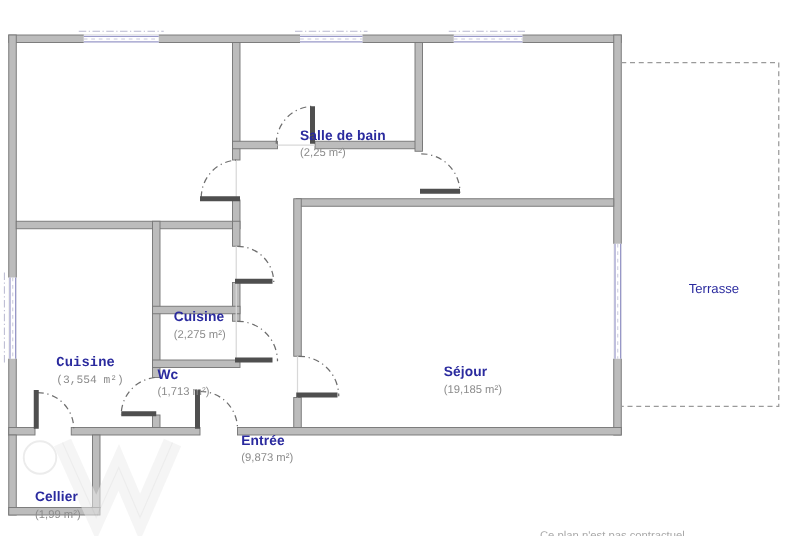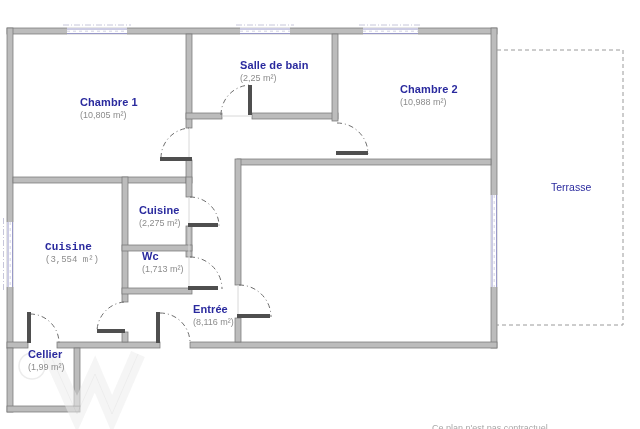--- a/index.html
+++ b/index.html
@@ -1,21 +1,21 @@
 <!DOCTYPE html>
 <html><head>
 <meta charset="utf-8">
 <style>
   html,body{margin:0;padding:0;background:#ffffff;}
   .stage{
     position:relative;width:640px;height:429px;background:#ffffff;
     overflow:hidden;font-family:"Liberation Sans",sans-serif;
   }
   .plan-svg{position:absolute;left:0;top:0;}
-  .room-label{position:absolute;white-space:nowrap;line-height:12px;}
+  .room-label{position:absolute;white-space:nowrap;line-height:12px;margin-top:44px;}
   .room-name{font-size:11px;font-weight:bold;color:#2a2a9e;letter-spacing:0.1px;}
   .room-area{font-size:9px;color:#8c8c8c;margin-top:1px;}
   .outdoor-name{font-size:10.5px;font-weight:normal;color:#2a2a9e;}
   .disclaimer{
     position:absolute;left:432px;top:423px;font-size:9px;color:#a8a8a8;white-space:nowrap;
   }
 </style>
 </head>
 <body>
 
@@ -128,55 +128,51 @@
 
     <path d="M 497 50 H 623 V 325 H 497" fill="none" stroke="#9a9a9a" stroke-width="1" stroke-dasharray="4 3"></path>
 
     <g opacity="0.55">
       <circle cx="32" cy="366" r="13" fill="rgba(255,255,255,0.85)" stroke="rgba(185,185,185,0.5)" stroke-width="1.5"></circle>
       <path d="M50,354 L77,414 L95,374 L112,414 L138,354" fill="none" stroke="rgba(236,236,236,0.95)" stroke-width="15" stroke-linejoin="miter"></path>
       <path d="M50,354 L77,414 L95,374 L112,414 L138,354" fill="none" stroke="rgba(200,200,200,0.4)" stroke-width="1"></path>
     </g>
   </svg>
 
-  <div class="room-label" style="left:80px;top:96px;">
-    <div class="room-name">Chambre 1</div>
-    <div class="room-area">(10,805 m²)</div>
-  </div>
 
   <div class="room-label" style="left:240px;top:59px;">
     <div class="room-name">Salle de bain</div>
     <div class="room-area">(2,25 m²)</div>
   </div>
 
-  <div class="room-label" style="left:400px;top:83px;">
-    <div class="room-name">Chambre 2</div>
-    <div class="room-area">(10,988 m²)</div>
-  </div>
 
   <div class="room-label" style="left:139px;top:204px;">
     <div class="room-name">Cuisine</div>
     <div class="room-area">(2,275 m²)</div>
   </div>
 
-  <div class="room-label" style="left:142px;top:250px;">
+  <div class="room-label" style="left:126px;top:250px;">
     <div class="room-name">Wc</div>
     <div class="room-area">(1,713 m²)</div>
   </div>
 
   <div class="room-label" style="left:45px;top:241px;font-family:Liberation Mono, monospace;">
     <div class="room-name">Cuisine</div>
     <div class="room-area">(3,554 m²)</div>
   </div>
 
   <div class="room-label" style="left:193px;top:303px;">
     <div class="room-name">Entrée</div>
-    <div class="room-area">(8,116 m²)</div>
+    <div class="room-area">(9,873 m²)</div>
   </div>
 
+  <div class="room-label" style="left:355px;top:248px;">
+    <div class="room-name">Séjour</div>
+    <div class="room-area">(19,185 m²)</div>
+  </div>
 
   <div class="room-label" style="left:28px;top:348px;">
     <div class="room-name">Cellier</div>
     <div class="room-area">(1,99 m²)</div>
   </div>
 
   <div class="room-label" style="left:551px;top:181px;">
     <div class="outdoor-name">Terrasse</div>
   </div>
 

